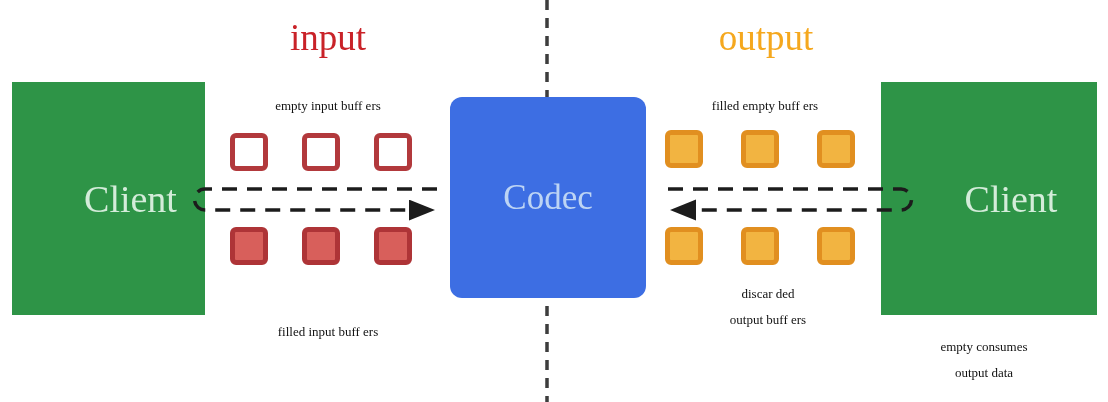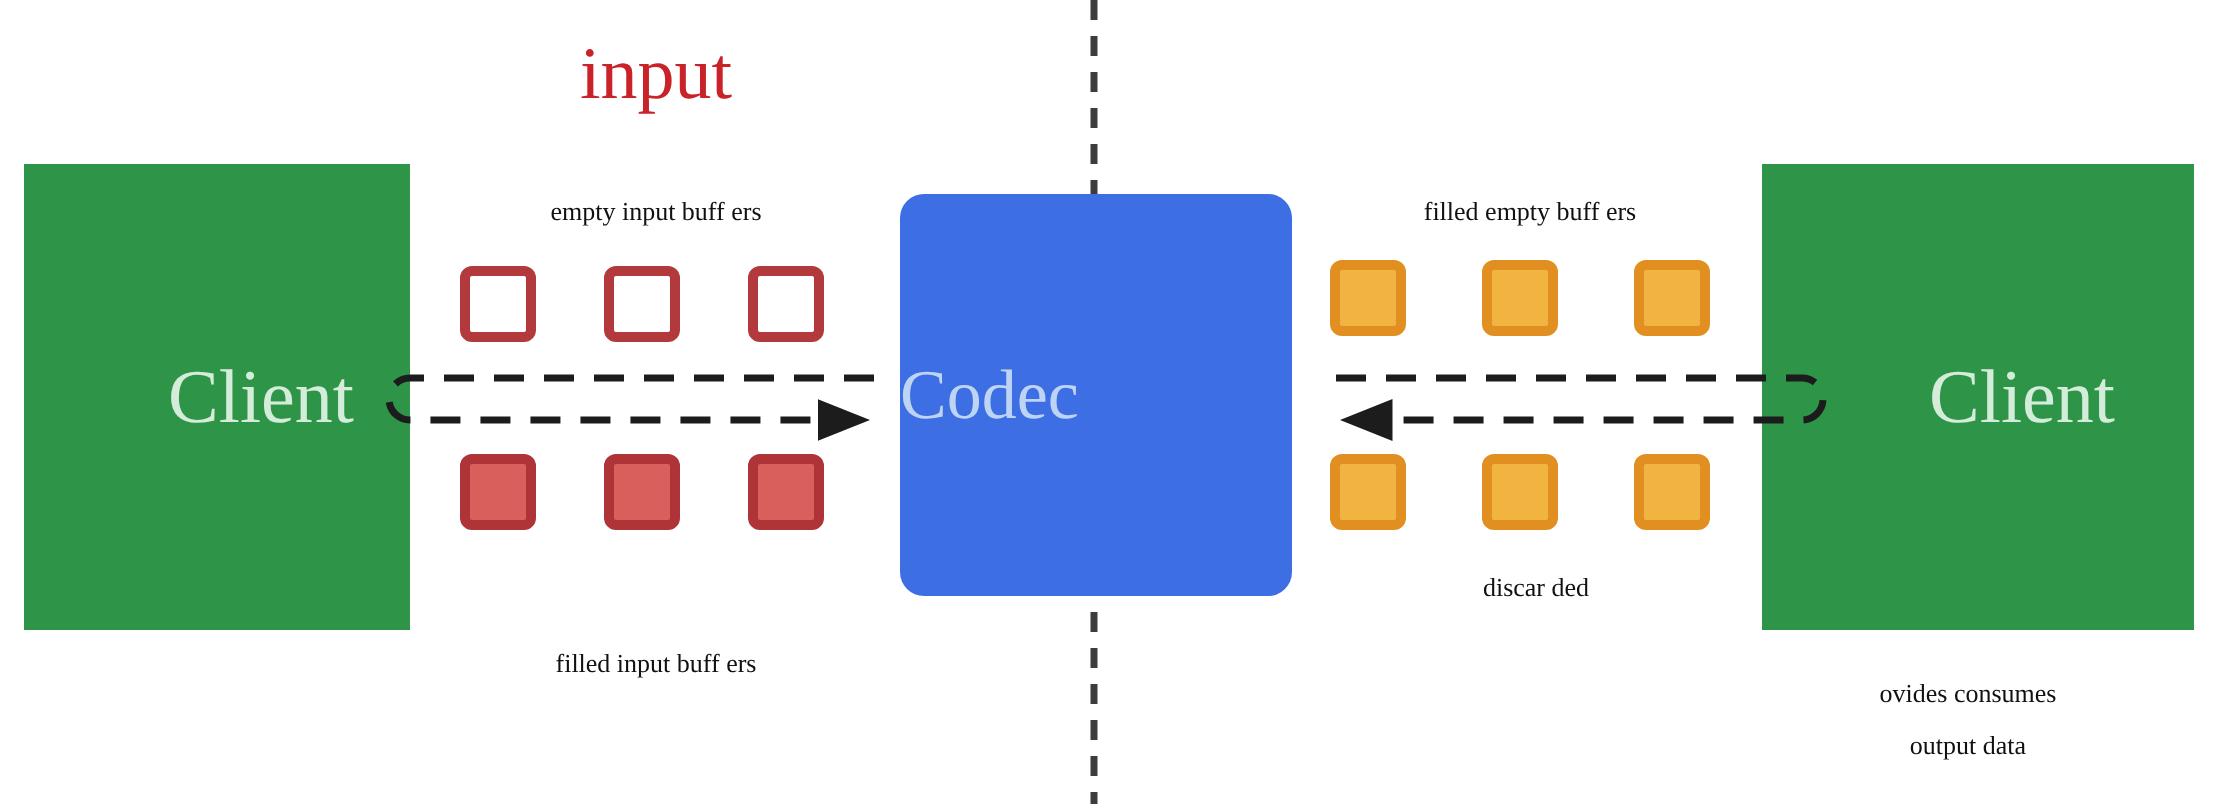--- a/index.html
+++ b/index.html
@@ -10,21 +10,21 @@
   .layer-back { z-index: 0; }
   .boxes { z-index: 1; }
   .layer-front { z-index: 2; }
 
   .section-label { font-size: 37px; text-align: center; z-index: 1; }
   .section-label.input { color: var(--red_label); }
   .section-label.output { color: var(--orange_label); }
 
   .client-box { background: var(--green); display: flex; align-items: center; justify-content: center;
                 color: var(--green_text); font-size: 38px; z-index: 1; padding-left: 44px; }
-  .codec-box { background: var(--blue); border-radius: 12px; display: flex; align-items: center; justify-content: flex-start;
+  .codec-box { background: var(--blue); border-radius: 12px; display: flex; align-items: center; justify-content: center;
                color: var(--blue_text); font-size: 35px; z-index: 1; }
 
   .small-label { font-size: 13px; line-height: 26px; text-align: center; color: #111; z-index: 1; }
 
   .buffer-row { display: flex; z-index: 1; }
   .row-left { gap: 34px; }
   .row-right { gap: 38px; }
   .sq { width: 38px; height: 38px; border-radius: 6px; border: 5px solid; }
   .sq-empty { background: #ffffff; border-color: var(--empty_buffer_border); }
   .sq-filled-red { background: var(--filled_buffer_fill); border-color: var(--filled_buffer_border); }
@@ -38,30 +38,31 @@
 </head>
 <body>
 
 <div class="canvas">
 
   <svg class="layer layer-back" width="1108" height="402" viewBox="0 0 1108 402">
     <line class="dash-line" x1="547" y1="0" x2="547" y2="402"></line>
   </svg>
 
   <div class="abs section-label input" style="left:238px; top:16px; width:180px;">input</div>
+  <div class="abs section-label output" style="left:676px; top:16px; width:180px;">output</div>
 
   <div class="abs client-box boxes" style="left:12px; top:82px; width:193px; height:233px;">
     <span>Client</span>
   </div>
 
   <div class="abs client-box boxes" style="left:881px; top:82px; width:216px; height:233px;">
     <span>Client</span>
   </div>
   <div class="abs small-label" style="left:870px; top:334px; width:228px;">
-    <div>ovides consumes</div>
+    <div>empty consumes</div>
     <div>output data</div>
   </div>
 
   <div class="abs codec-box boxes" style="left:450px; top:97px; width:196px; height:201px;">
     <span>Codec</span>
   </div>
 
   <div class="abs small-label" style="left:218px; top:93px; width:220px;">empty input buff ers</div>
   <div class="abs buffer-row row-left" style="left:230px; top:133px;">
       <div class="sq sq-empty"></div>
@@ -83,20 +84,21 @@
       <div class="sq sq-orange"></div>
     </div>
 
   <div class="abs buffer-row row-right" style="left:665px; top:227px;">
       <div class="sq sq-orange"></div>
       <div class="sq sq-orange"></div>
       <div class="sq sq-orange"></div>
     </div>
   <div class="abs small-label" style="left:658px; top:281px; width:220px;">
     <div>discar ded</div>
+    <div>output buff ers</div>
   </div>
 
   <svg class="layer layer-front" width="1108" height="402" viewBox="0 0 1108 402">
     <defs>
       <marker id="arrow" markerWidth="8" markerHeight="7" refX="5.5" refY="3" orient="auto">
         <path class="arrowhead" d="M0,0 L7.5,3 L0,6 Z"></path>
       </marker>
     </defs>
     <path class="arrow-path" marker-end="url(#arrow)" d="M 437 189 L 205 189 A 10.5 10.5 0 0 0 205 210 L 428 210"></path>
     <path class="arrow-path" marker-end="url(#arrow)" d="M 668 189 L 901 189 A 10.5 10.5 0 0 1 901 210 L 677 210"></path>

